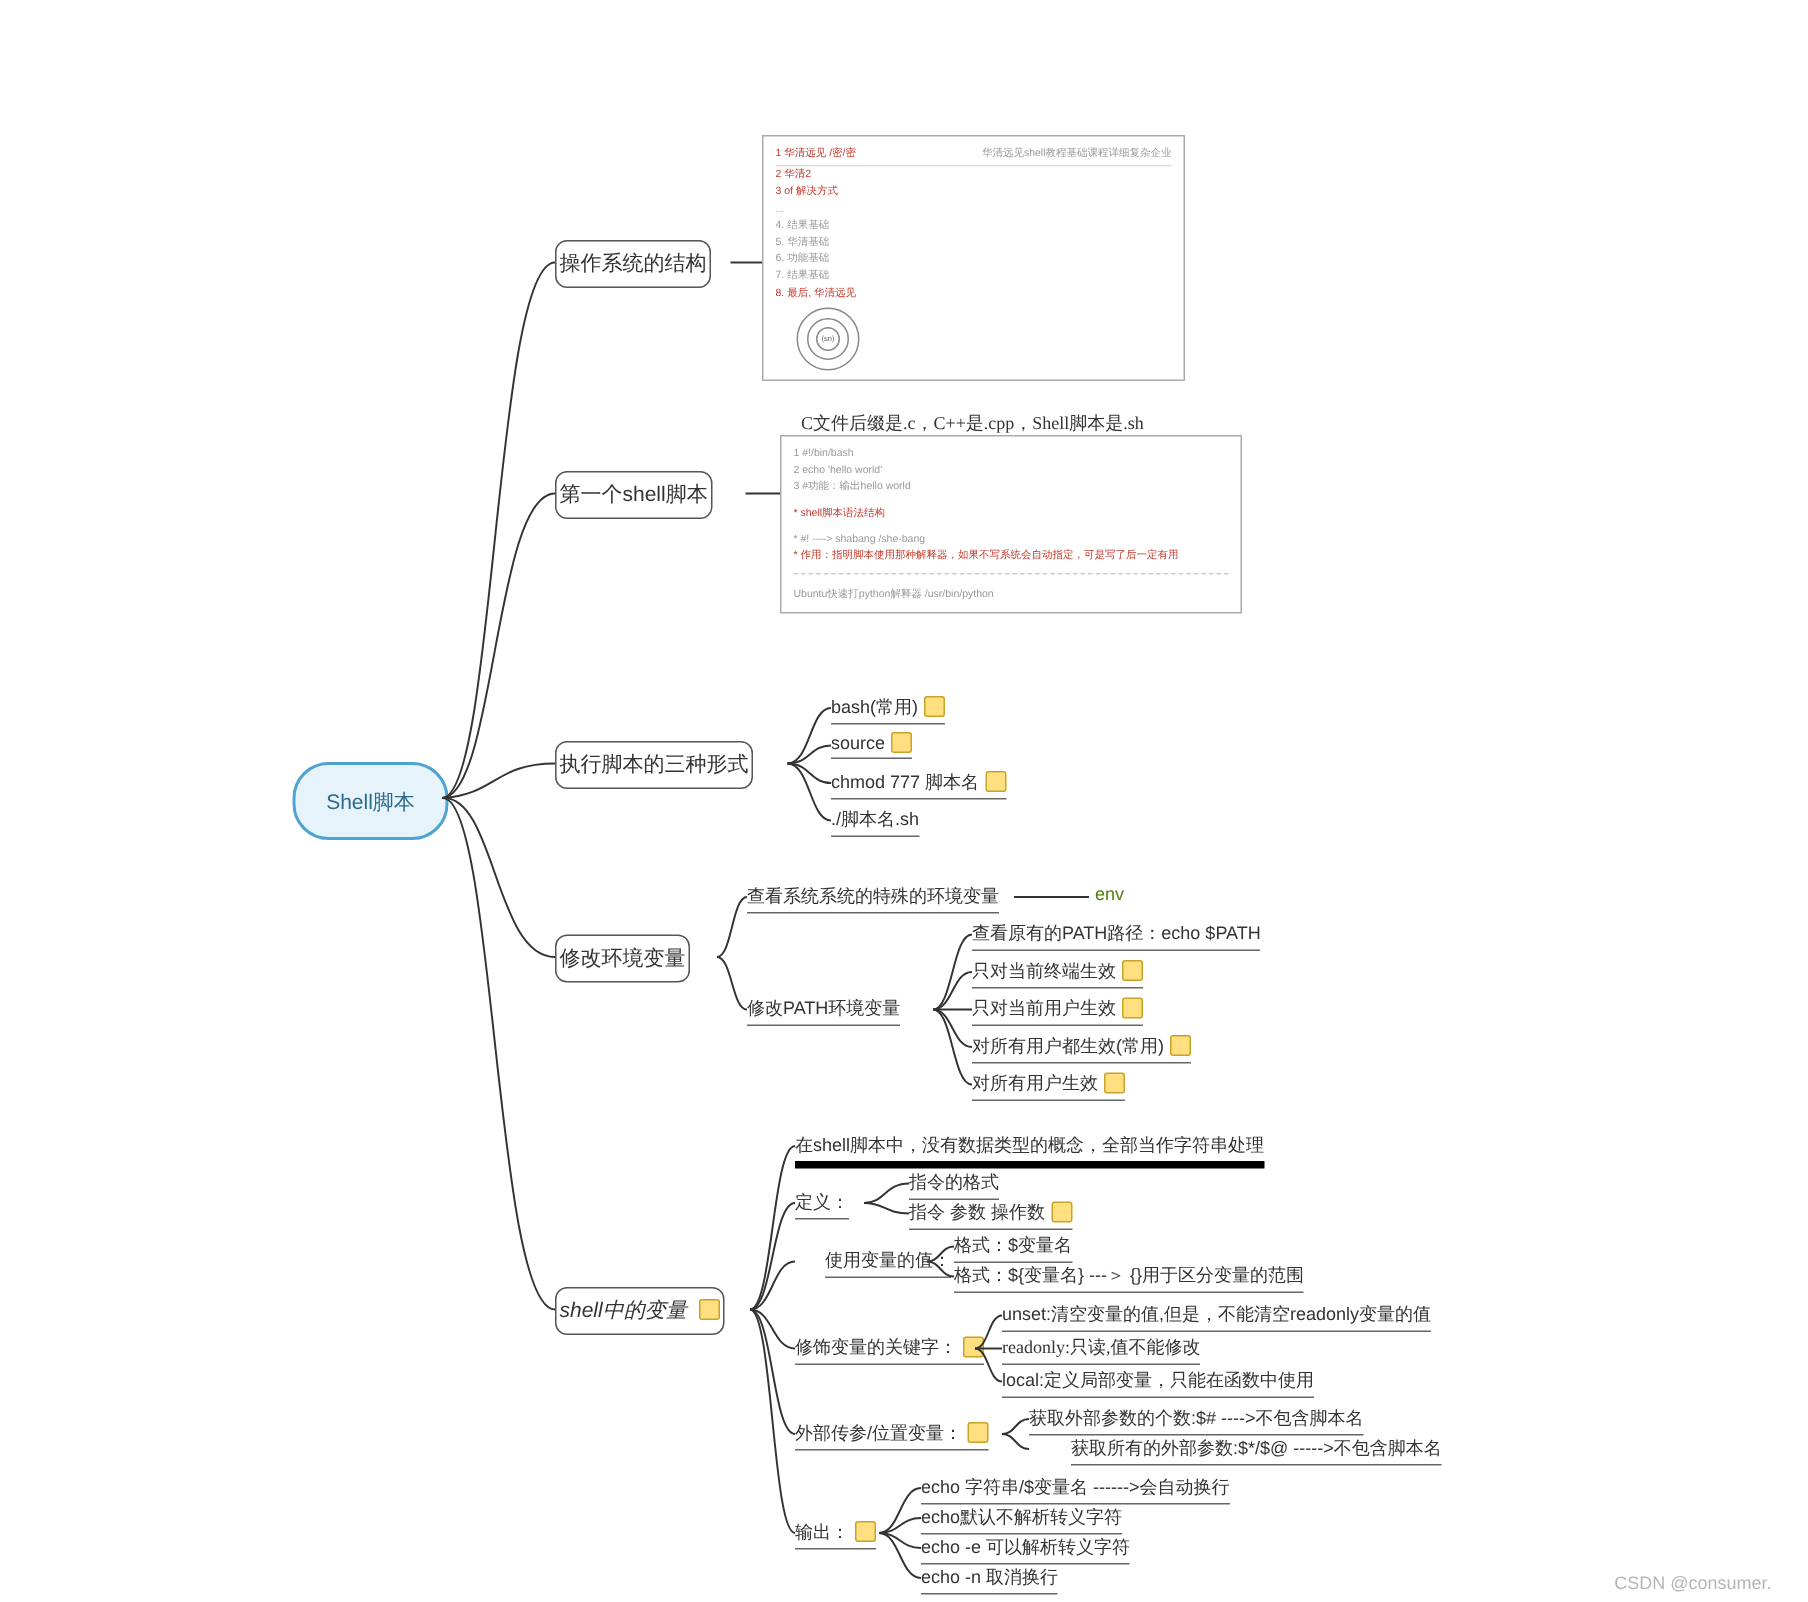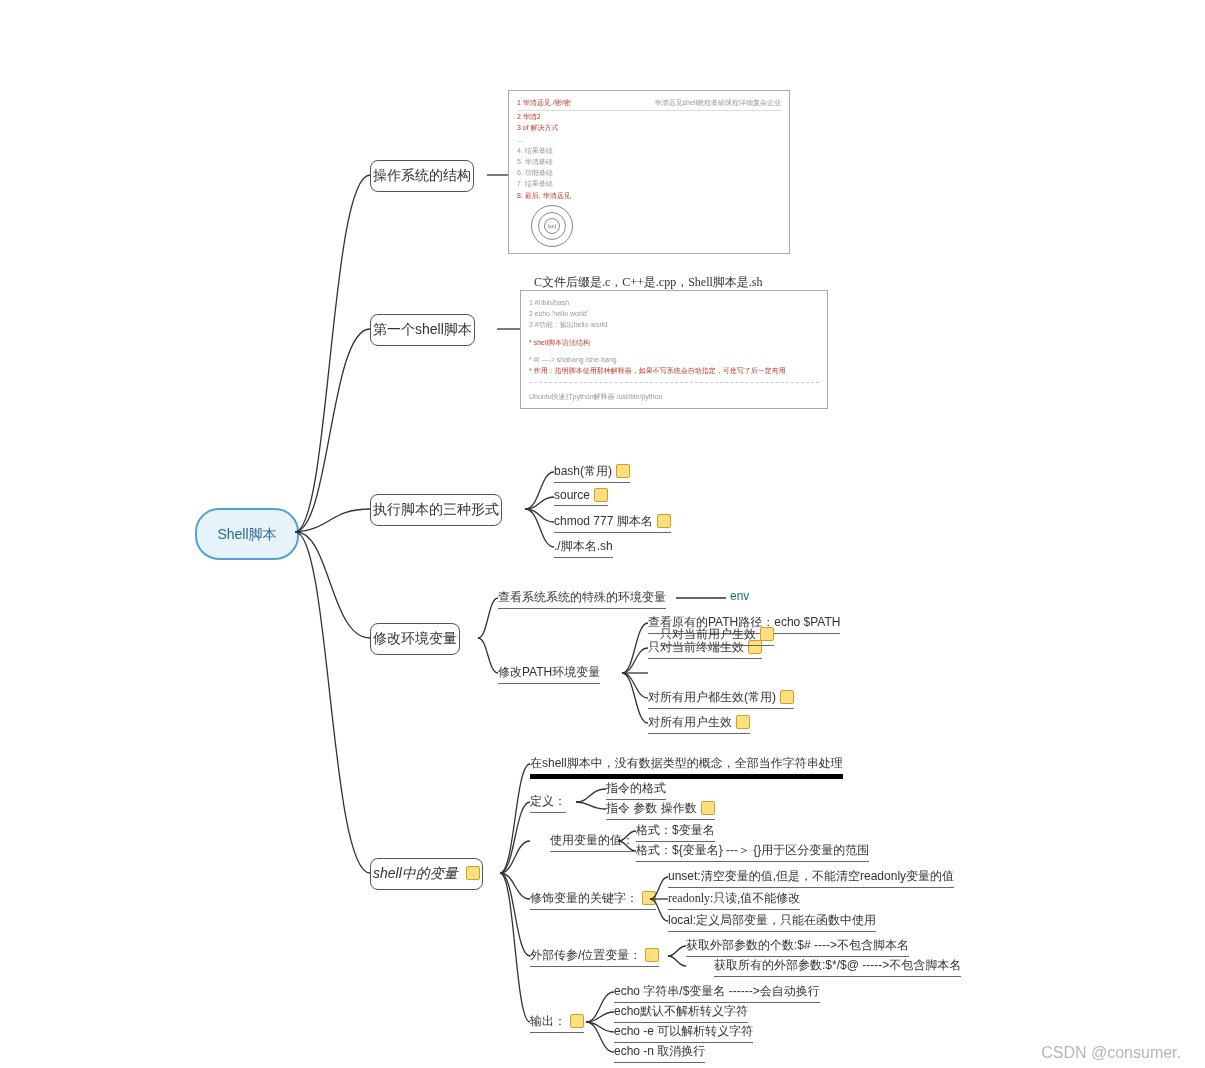--- a/index.html
+++ b/index.html
@@ -26,21 +26,21 @@
     font-size: 12px;
     white-space: nowrap;
     padding-bottom: 2px;
     border-bottom: 1px solid #666;
     color: #333;
   }
   .leaf-plain {
     position: absolute;
     font-size: 12px;
     white-space: nowrap;
-    color: #0f766e;
+    color: #4d7c0f;
   }
   .note-icon {
     display: inline-block;
     width: 12px; height: 12px;
     background: #ffdf80;
     border: 1px solid #c9a227;
     border-radius: 2px;
     margin-left: 4px;
     vertical-align: middle;
     position: relative;
@@ -97,21 +97,21 @@
     border: 1px solid #888;
     border-radius: 50%;
     display: flex;
     align-items: center;
     justify-content: center;
   }
   .watermark {
     position: absolute;
     right: 24px;
     bottom: 6px;
-    font-size: 16px;
+    font-size: 12px;
     color: rgba(120,120,120,0.55);
   }
 </style>
 </head>
 <body>
 
 <div class="root-cloud">
   <span>Shell脚本</span>
 </div>
 
@@ -173,21 +173,21 @@
 <div class="leaf" style="left:554px; top:488px;"><span>source</span><span class="note-icon"></span></div>
 <div class="leaf" style="left:554px; top:513px;"><span>chmod 777 脚本名</span><span class="note-icon"></span></div>
 <div class="leaf" style="left:554px; top:538px;"><span>./脚本名.sh</span></div>
 
 <div class="leaf" style="left:498px; top:589px;"><span>查看系统系统的特殊的环境变量</span></div>
 <div class="leaf-plain" style="left:730px; top:589px;">env</div>
 <div class="leaf" style="left:498px; top:664px;"><span>修改PATH环境变量</span></div>
 
 <div class="leaf" style="left:648px; top:614px;"><span>查看原有的PATH路径：echo $PATH</span></div>
 <div class="leaf" style="left:648px; top:639px;"><span>只对当前终端生效</span><span class="note-icon"></span></div>
-<div class="leaf" style="left:648px; top:626px;margin-left:12px;"><span>只对当前用户生效</span><span class="note-icon"></span></div>
+<div class="leaf" style="left:648px; top:664px;"><span>只对当前用户生效</span><span class="note-icon"></span></div>
 <div class="leaf" style="left:648px; top:689px;"><span>对所有用户都生效(常用)</span><span class="note-icon"></span></div>
 <div class="leaf" style="left:648px; top:714px;"><span>对所有用户生效</span><span class="note-icon"></span></div>
 
 <div class="leaf" style="left:530px; top:755px; border-bottom:5px solid #000000;">在shell脚本中，没有数据类型的概念，全部当作字符串处理</div>
 
 <div class="leaf" style="left:530px; top:793px;"><span>定义：</span></div>
 <div class="leaf" style="left:606px; top:780px;">指令的格式</div>
 <div class="leaf" style="left:606px; top:800px;"><span>指令  参数  操作数</span><span class="note-icon"></span></div>
 
 <div class="leaf" style="left:530px; top:832px;margin-left:20px;"><span>使用变量的值：</span></div>

